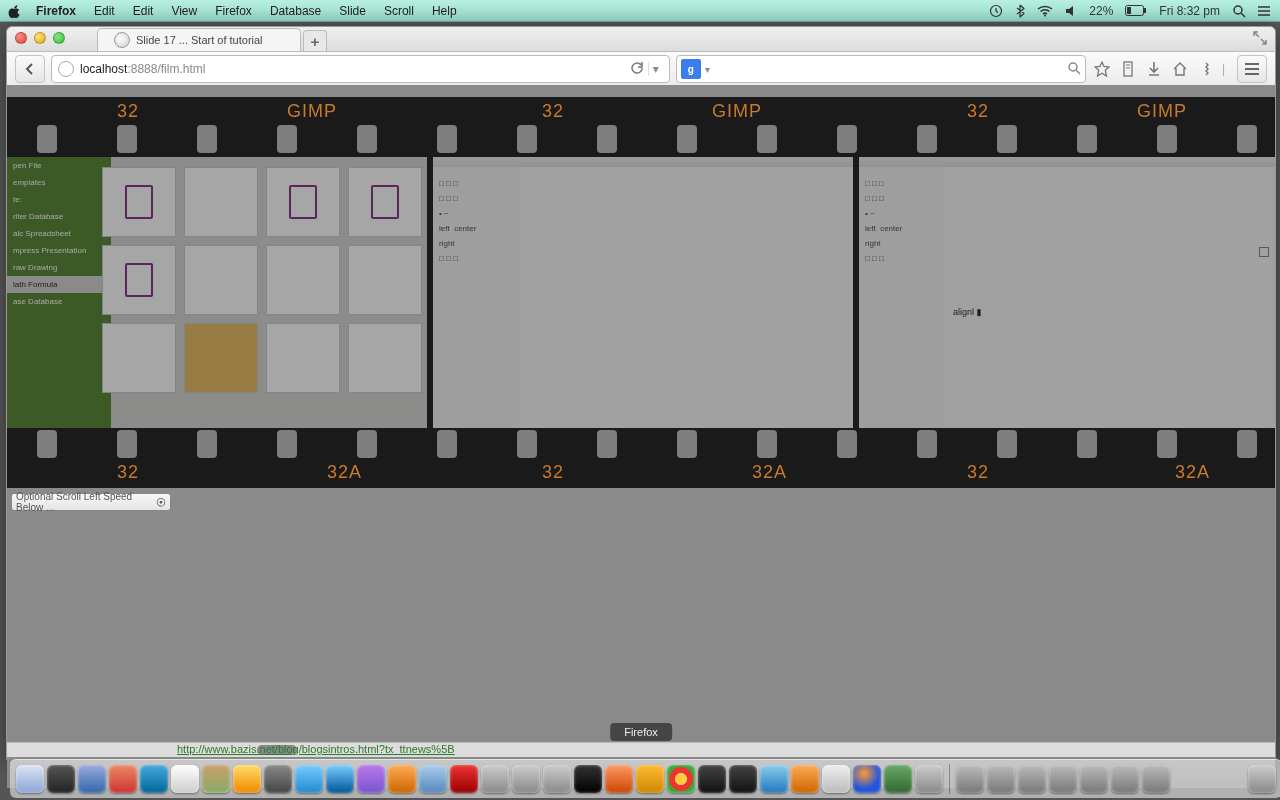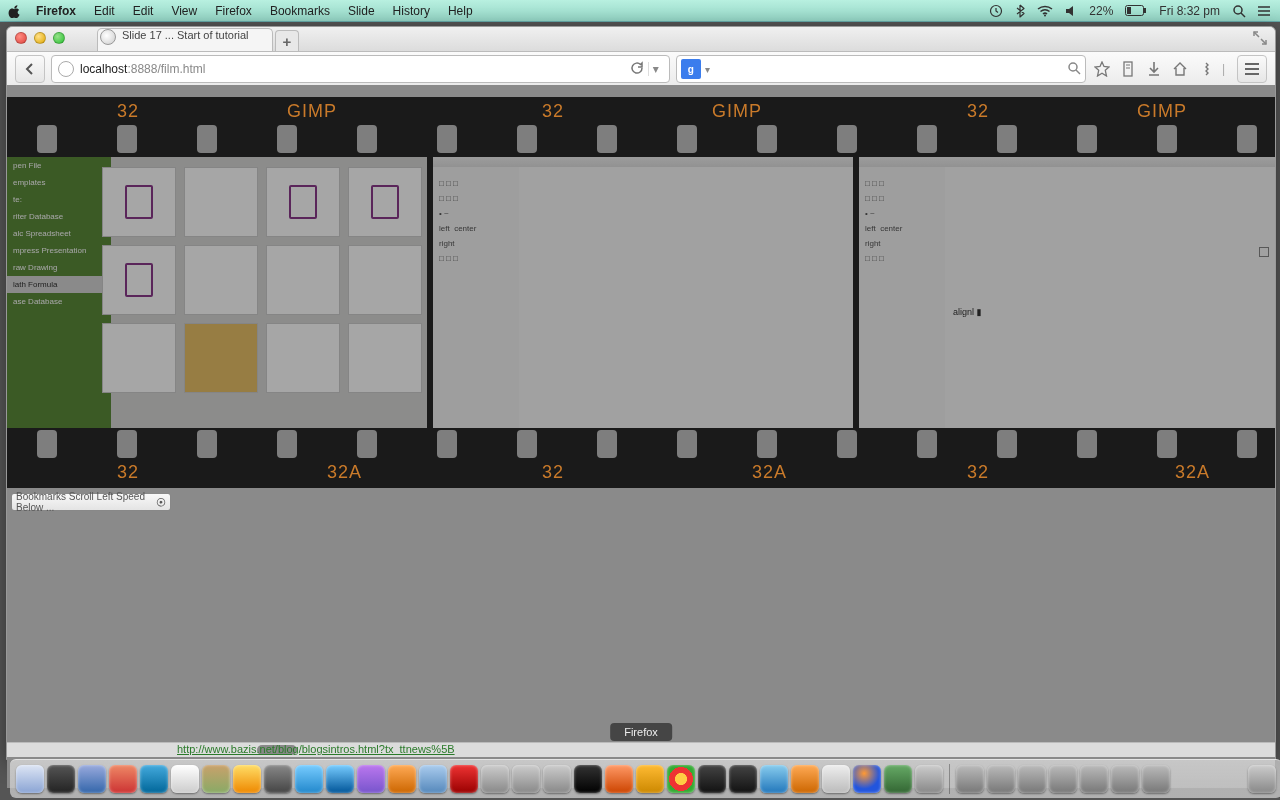--- a/index.html
+++ b/index.html
@@ -18,21 +18,21 @@
     background:#e8e8e8;border:1px solid #999;border-radius:6px 6px 0 0;box-shadow:0 4px 20px rgba(0,0,0,.4);}
   #fftitle{height:24px;background:linear-gradient(#f0f0f0,#dcdcdc);border-radius:6px 6px 0 0;
     border-bottom:1px solid #bbb;position:relative;}
   #traffic{position:absolute;left:8px;top:5px;display:flex;gap:7px;}
   #traffic div{width:12px;height:12px;border-radius:50%;border:1px solid rgba(0,0,0,.2);box-sizing:border-box;}
   .tl-r{background:radial-gradient(circle at 35% 35%,#ff8b81,#e0443e);}
   .tl-y{background:radial-gradient(circle at 35% 35%,#ffe08a,#e0a800);}
   .tl-g{background:radial-gradient(circle at 35% 35%,#96e08a,#28c231);}
   #tabstrip{position:absolute;left:90px;top:0;height:24px;display:flex;align-items:flex-end;}
   .tab{height:22px;background:#f5f5f5;border:1px solid #bbb;border-bottom:none;
-    border-radius:5px 5px 0 0;display:flex;align-items:flex-start;padding:0 2px;margin-right:2px;
+    border-radius:5px 5px 0 0;display:flex;align-items:center;padding:0 16px;margin-right:2px;
     font-size:11px;color:#444;min-width:170px;}
   .tab .favicon{width:14px;height:14px;border:1px solid #999;border-radius:50%;margin-right:6px;
     background:radial-gradient(circle at 40% 40%,#fff,#ccc);}
   .newtab{width:22px;min-width:22px;height:20px;display:flex;align-items:center;justify-content:center;
     color:#666;font-size:15px;font-weight:bold;background:#e8e8e8;border:1px solid #bbb;border-bottom:none;border-radius:4px 4px 0 0;}
   .expand-icon{position:absolute;right:8px;top:4px;color:#888;}
   
   #fftoolbar{height:34px;background:linear-gradient(#fbfbfb,#ebebeb);border-bottom:1px solid #bbb;
     display:flex;align-items:center;padding:0 8px;gap:6px;}
   .tb-btn{width:28px;height:26px;border:1px solid #c4c4c4;border-radius:4px;
@@ -115,23 +115,23 @@
   <span class="apple">
     <svg width="14" height="14" viewBox="0 0 14 14">
         <path fill="#222" d="M9.4 1.2c.1.9-.3 1.7-.8 2.3-.6.6-1.5 1-2.3.9-.1-.8.3-1.7.8-2.2C7.7 1.6 8.7 1.2 9.4 1.2zM11.6 10.8c-.3.7-.7 1.4-1.2 2-.6.7-1.3 1.4-2.2 1.4-.8 0-1.1-.5-2.1-.5s-1.3.5-2.1.5c-.9 0-1.6-.8-2.2-1.5C.5 11 .1 8.1 1.3 6.2c.6-1 1.7-1.6 2.8-1.6.9 0 1.7.6 2.1.6.5 0 1.5-.7 2.5-.6.4 0 1.6.2 2.4 1.3-2.1 1.3-1.8 4.1.5 4.9z"></path>
       </svg>
   </span>
   <span class="mitem bold">Firefox</span>
   <span class="mitem">Edit</span>
   <span class="mitem">Edit</span>
   <span class="mitem">View</span>
   <span class="mitem">Firefox</span>
-  <span class="mitem">Bookmarks</span>
+  <span class="mitem">Database</span>
   <span class="mitem">Slide</span>
-  <span class="mitem">History</span>
+  <span class="mitem">Scroll</span>
   <span class="mitem">Help</span>
   <div class="spacer"></div>
   <span class="ricon">
     <svg width="14" height="14" viewBox="0 0 14 14">
         <circle cx="7" cy="7" r="5.5" fill="none" stroke="#333" stroke-width="1.2"></circle>
         <path d="M7 4v3l2 1.5" stroke="#333" stroke-width="1.2" fill="none"></path>
       </svg>
   </span>
   <span class="ricon">
     <svg width="10" height="14" viewBox="0 0 10 14">
@@ -385,21 +385,21 @@
       <span class="filmlabel" style="left:110px;top:34px">32</span>
       <span class="filmlabel" style="left:320px;top:34px">32A</span>
       <span class="filmlabel" style="left:535px;top:34px">32</span>
       <span class="filmlabel" style="left:745px;top:34px">32A</span>
       <span class="filmlabel" style="left:960px;top:34px">32</span>
       <span class="filmlabel" style="left:1168px;top:34px">32A</span>
     </div>
 
     <div id="belowstrip">
       <div id="scrollselect">
-        <span>Bookmarks Scroll Left Speed Below ...</span>
+        <span>Optional Scroll Left Speed Below ...</span>
         <span>⦿</span>
       </div>
     </div>
 
 
     <div id="hscroll">
       <div class="thumb"></div>
     </div>
     <div id="linklabel">http://www.bazis.net/blog/blogsintros.html?tx_ttnews%5B</div>
     <div id="ff-badge">Firefox</div>

